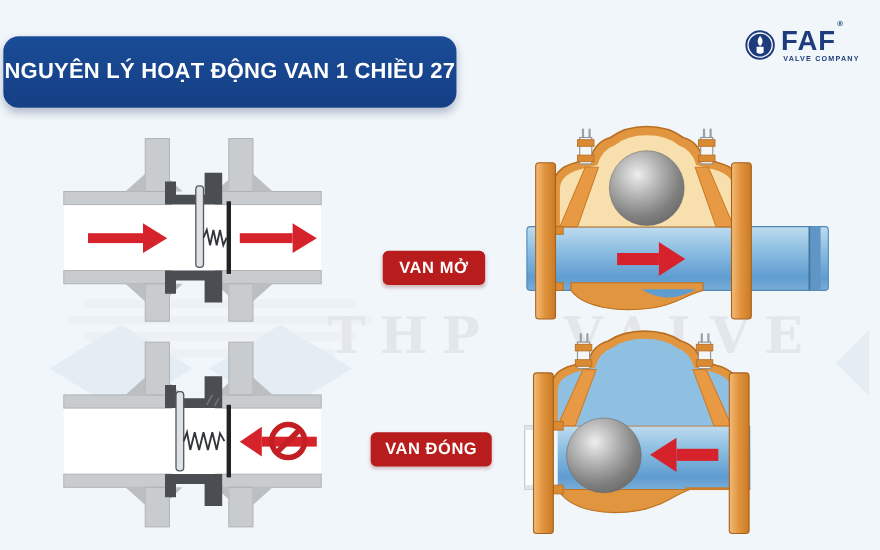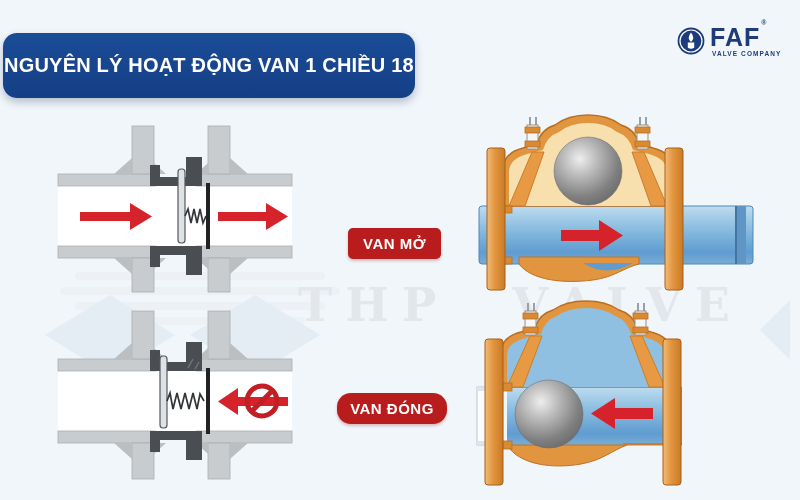--- a/index.html
+++ b/index.html
@@ -30,21 +30,21 @@
   .logo .nm{font-size:25px;font-weight:800;color:#1e3c7c;letter-spacing:1px;position:relative;}
   .logo .nm sup{font-size:7px;position:relative;top:-12px;left:1px;}
   .logo .sub{font-size:6.5px;font-weight:700;color:#1e3c7c;letter-spacing:1.1px;margin-top:1px;padding-left:2px;}
   .badge{
     position:absolute;z-index:5;background:#b91c1c;border-radius:5px;
     display:flex;align-items:center;justify-content:center;
     color:#fff;font-weight:700;font-size:15px;letter-spacing:.5px;
     box-shadow:0 2px 3px rgba(120,20,20,.25);
   }
   .badge-open{left:348px;top:228px;width:93px;height:31px;}
-  .badge-closed{left:337px;top:393px;width:110px;height:31px;border-radius:14px;}
+  .badge-closed{left:337px;top:393px;width:110px;height:31px;}
   .z1{z-index:1}.z3{z-index:3}
 </style>
 </head>
 <body>
 
 <div class="stage">
 
   <svg class="decor z1" width="800" height="500" style="left:0;top:0">
     <g fill="#edf1f6">
       <rect x="75" y="272" width="250" height="8" rx="4"></rect>
@@ -56,21 +56,21 @@
       <polygon points="110,295 175,335 110,375 45,335"></polygon>
       <polygon points="255,295 320,335 255,375 190,335"></polygon>
       <polygon points="150,185 215,250 85,250"></polygon>
       <polygon points="790,300 760,330 790,360"></polygon>
     </g>
   </svg>
 
   <div class="watermark">THP VALVE</div>
 
   <div class="banner">
-    <span>NGUYÊN LÝ HOẠT ĐỘNG VAN 1 CHIỀU 18</span>
+    <span>NGUYÊN LÝ HOẠT ĐỘNG VAN 1 CHIỀU 27</span>
   </div>
 
   <div class="logo">
     <svg width="30" height="30" viewBox="0 0 30 30">
       <circle cx="15" cy="15" r="13.4" fill="#1e3c7c"></circle>
       <circle cx="15" cy="15" r="11" fill="#1e3c7c" stroke="#ffffff" stroke-width="1.2"></circle>
       <path d="M15,6.5 Q10.5,12 15,16 Q19.5,12 15,6.5 Z" fill="#ffffff"></path>
       <path d="M11.8,16.5 h6.4 v5.2 q-3.2,2.2 -6.4,0 z" fill="#ffffff"></path>
     </svg>
     <div class="txt">

